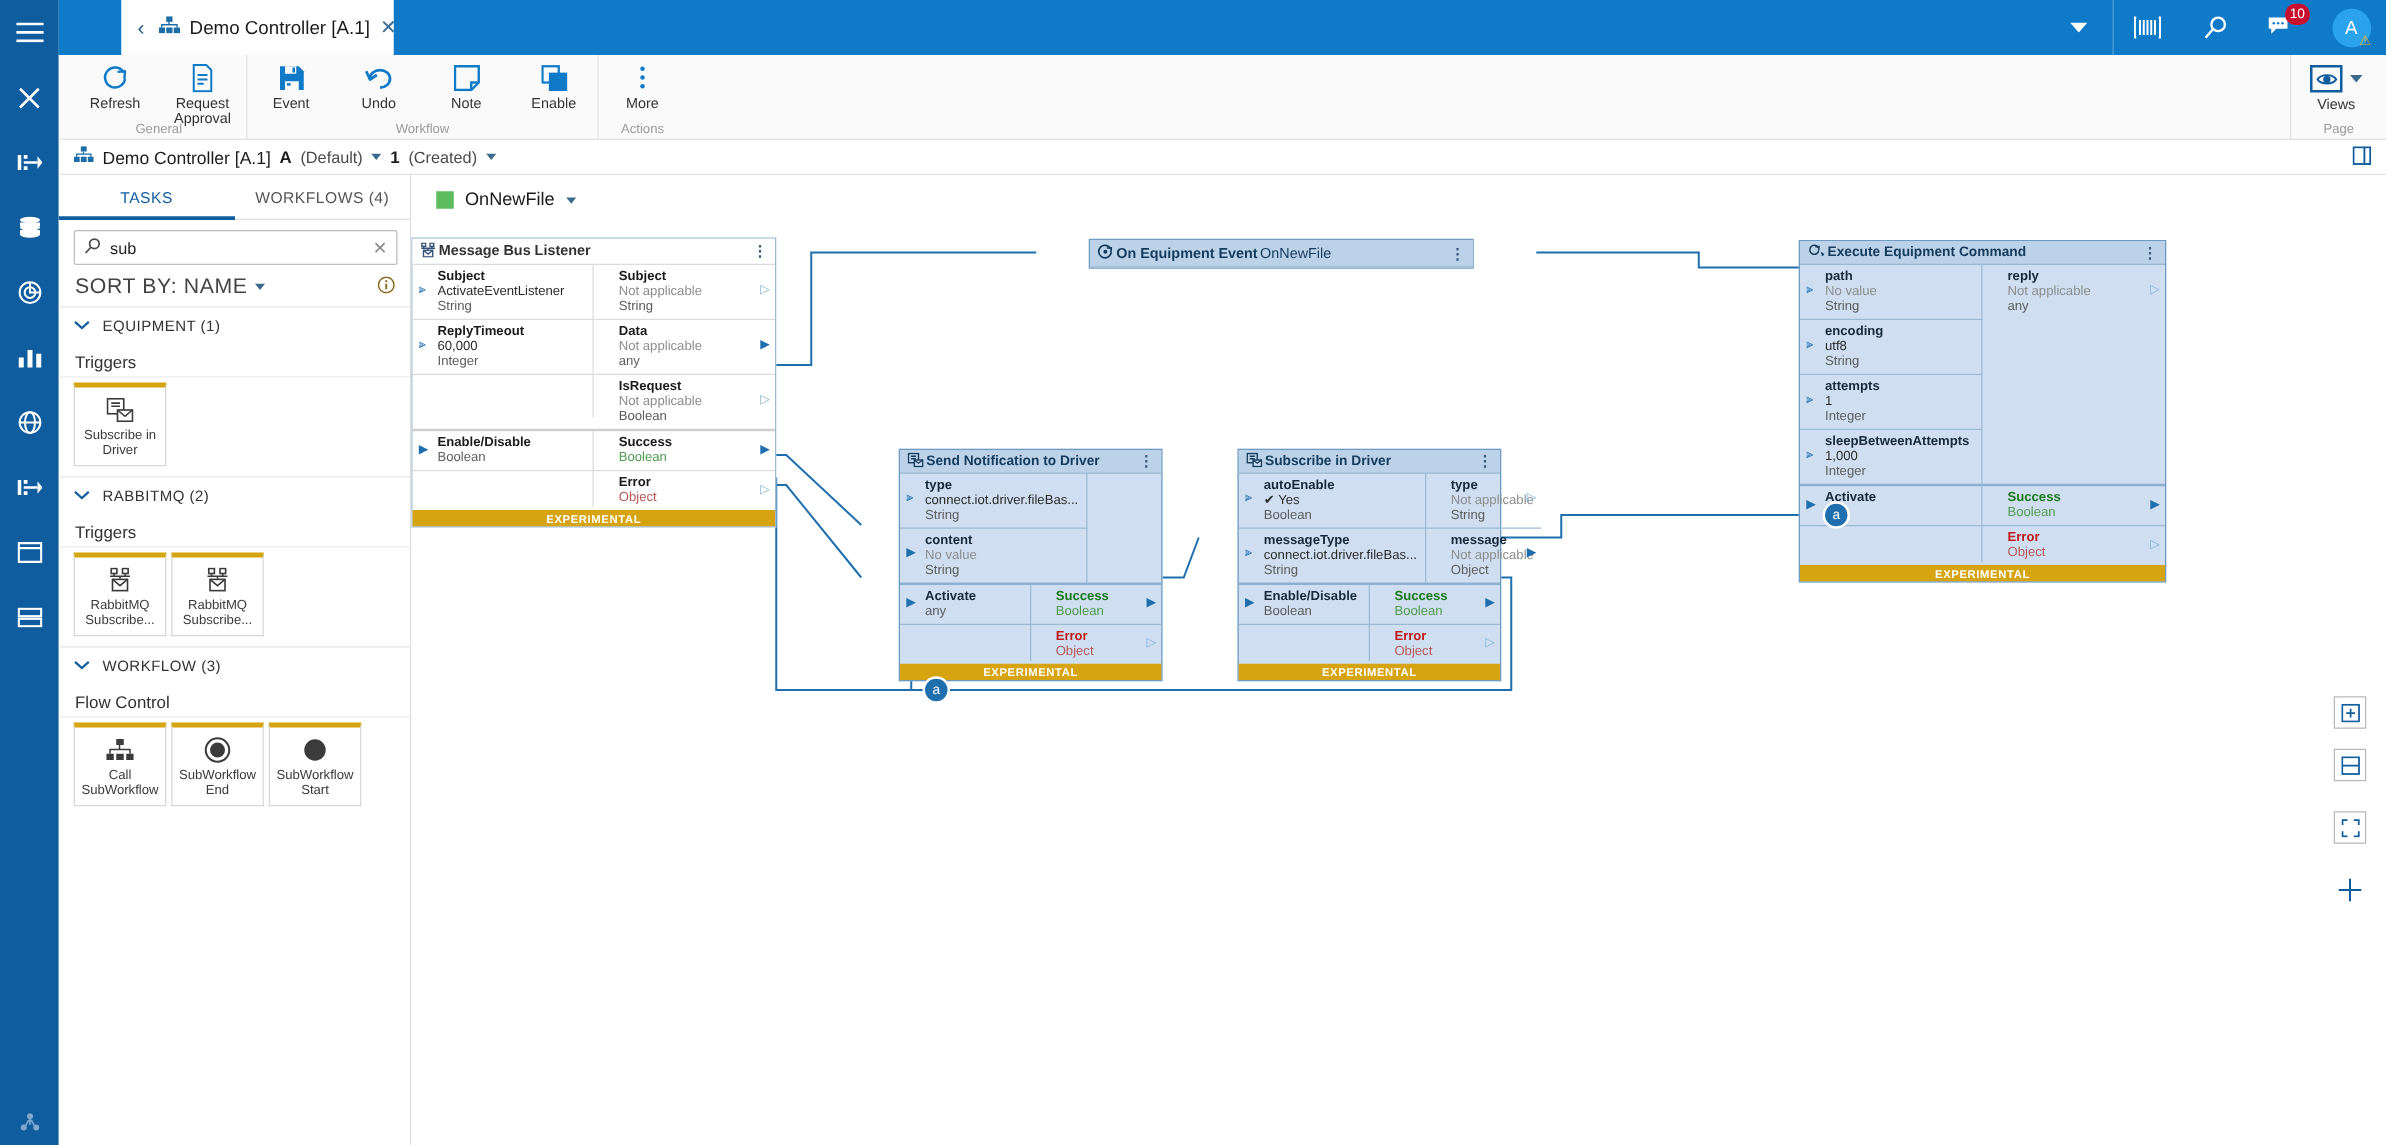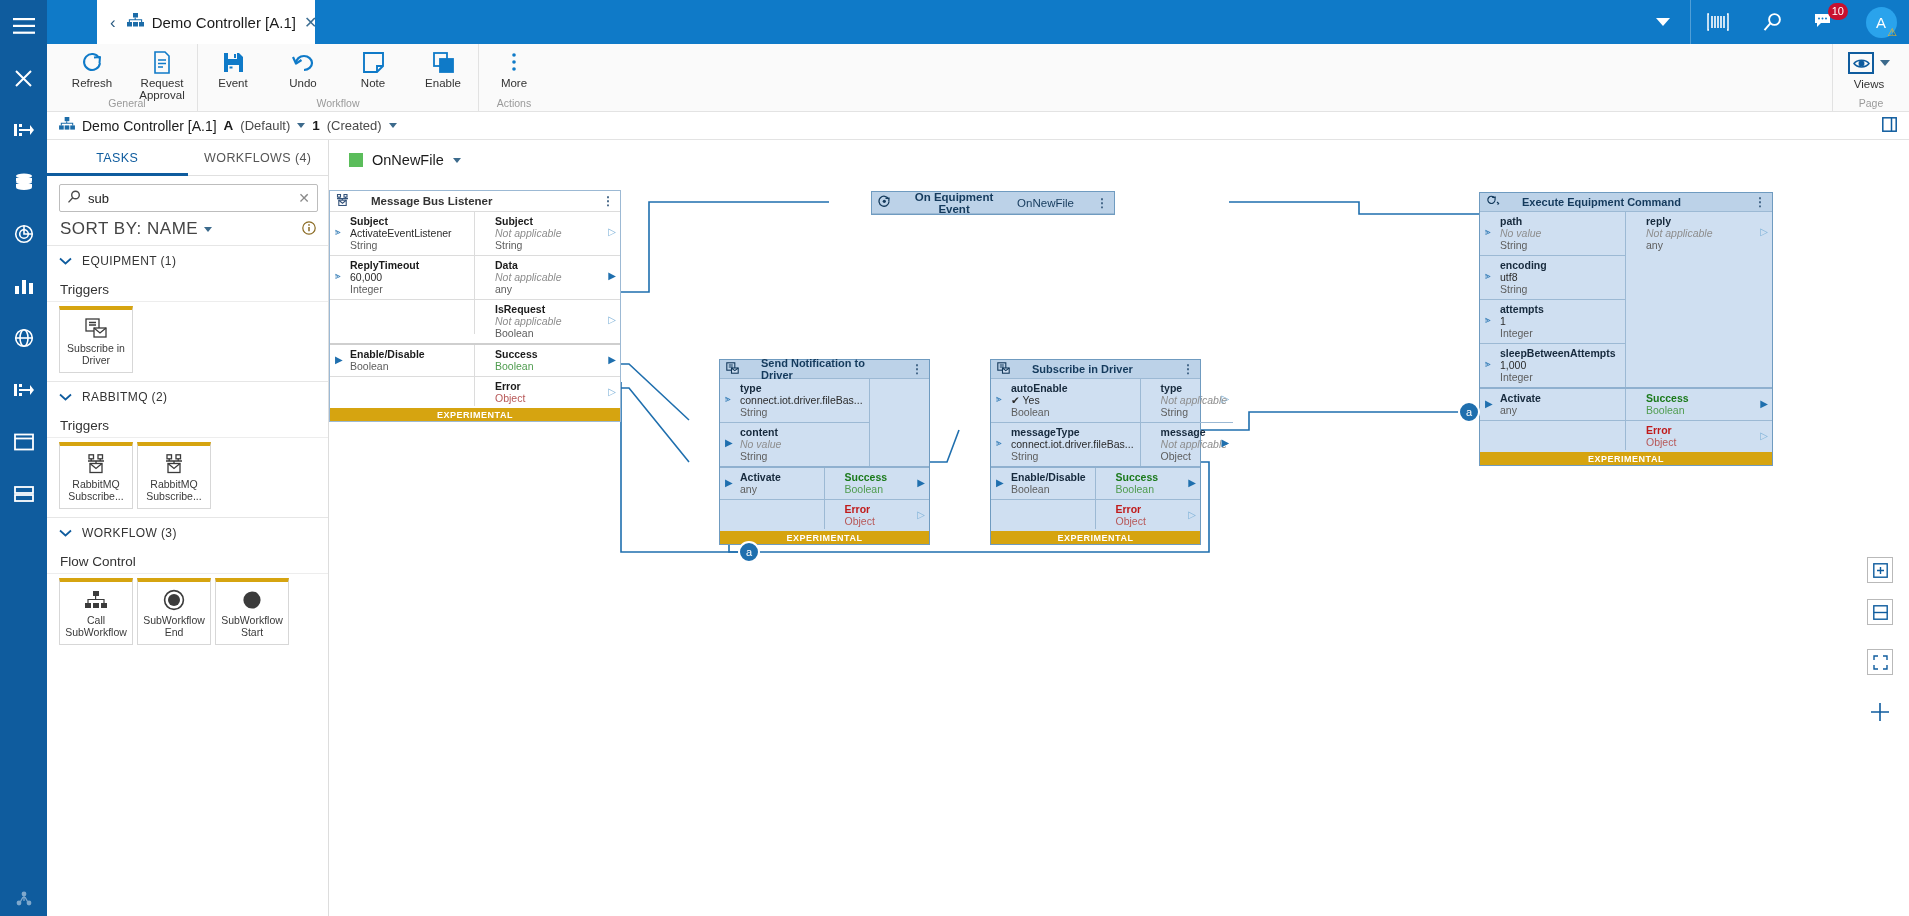--- a/index.html
+++ b/index.html
@@ -110,33 +110,33 @@
   .wf-head { display:flex; align-items:center; gap:9px; padding:8px 0 0 20px; height:32px; }
   .wf-swatch { width:14px; height:14px; background:#5bbd5b; }
   .wf-name { font-size:14.5px; color:#1b1b1b; }
 
   .board { position:absolute; left:0; top:32px; right:0; bottom:0; }
   svg.wires { position:absolute; left:0; top:0; width:100%; height:100%; pointer-events:none; }
 
   
   .node { position:absolute; border:1px solid #6f9bc0; background:#cfdff1; }
   .node-title {
-    height:19px; background:#bcd2e8; display:flex; align-items:center; gap:22px; padding:0 6px;
+    height:19px; background:#bcd2e8; display:flex; align-items:center; gap:2px; padding:0 6px;
     font-size:11px; font-weight:bold; color:#143a5c; border-bottom:1px solid #9cb9d4;
   }
   .node-title .nt-sub { font-weight:normal; }
   .node-title .kebab { margin-left:auto; color:#35597c; letter-spacing:0; font-size:12px; line-height:10px; }
   .node-grid { display:flex; }
   .col { flex:1; }
   .cell { position:relative; padding:3px 6px 4px 20px; min-height:35px; }
   .cell.left { border-right:1px solid #9cb9d4; }
   .cell.empty { }
   .cell .pname { font-size:10.5px; font-weight:bold; color:#16293c; line-height:12px; }
   .cell .pval  { font-size:10.5px; color:#2b2b2b; line-height:12px; white-space:nowrap; overflow:hidden; }
-  .cell .pval.na { font-style:italic; color:#8d8d8d; }
+  .cell .pval.na { color:#8d8d8d; }
   .cell .ptype { font-size:10.5px; color:#5d5d5d; line-height:12px; }
   .cell .pname.ok { color:#1b7a1b; }
   .cell .pname.err { color:#c01a1a; }
   .cell .ptype.ok { color:#4f9c4f; }
   .cell .ptype.err { color:#b75757; }
   .port { position:absolute; font-size:10px; line-height:10px; color:#1f6fae; }
   .port.in  { left:5px;  top:15px; }
   .port.out { right:4px; top:15px; }
   .port.hollow { color:#7fb2d8; }
   .sep { border-top:1px solid #9cb9d4; }
@@ -672,21 +672,21 @@
             <div class="cell sep" style="min-height:30px;">
               <span class="port out hollow" style="top:10px;">▷</span>
               <div class="pname err">Error</div>
               <div class="ptype err">Object</div>
             </div>
           </div>
         </div>
         <div class="node-footer">EXPERIMENTAL</div>
       </div>
 
-      <div class="node slim" style="left:542px; top:19px; width:244px; height:24px;text-align:center;">
+      <div class="node slim" style="left:542px; top:19px; width:308px; height:24px;text-align:center;">
         <div class="node-title" style="height:22px;">
           <span>
             <svg width="13" height="13" viewBox="0 0 13 13" fill="none" stroke="#143a5c" stroke-width="1.3">
                 <path d="M10.5 4 A5 5 0 1 0 11 6.7"></path>
                 <path d="M7.5 3.4 L11 3.2 L10.8 6.6"></path>
                 <circle cx="6.3" cy="6.3" r="1.6" fill="#143a5c" stroke="none"></circle>
               </svg>
           </span>
           <span>On Equipment Event</span>
           <span class="nt-sub">OnNewFile</span>
@@ -812,21 +812,21 @@
             <div class="cell sep" style="min-height:30px;">
               <span class="port out hollow" style="top:10px;">▷</span>
               <div class="pname err">Error</div>
               <div class="ptype err">Object</div>
             </div>
           </div>
         </div>
         <div class="node-footer">EXPERIMENTAL</div>
       </div>
 
-      <div class="node" style="left:1150px; top:20px; width:294px;">
+      <div class="node" style="left:1110px; top:20px; width:294px;">
         <div class="node-title">
           <span>
             <svg width="14" height="12" viewBox="0 0 14 12" fill="none" stroke="#143a5c" stroke-width="1.2">
                 <path d="M8.5 3 A3.6 3.6 0 1 0 9 5.3"></path>
                 <path d="M6.2 2.4 L9.2 2.2 L9 5.2"></path>
                 <path d="M11 7 L13 9 M11.5 9.5 L13 8"></path>
               </svg>
           </span>
           <span>Execute Equipment Command</span>
           <span class="kebab">⋮</span>

